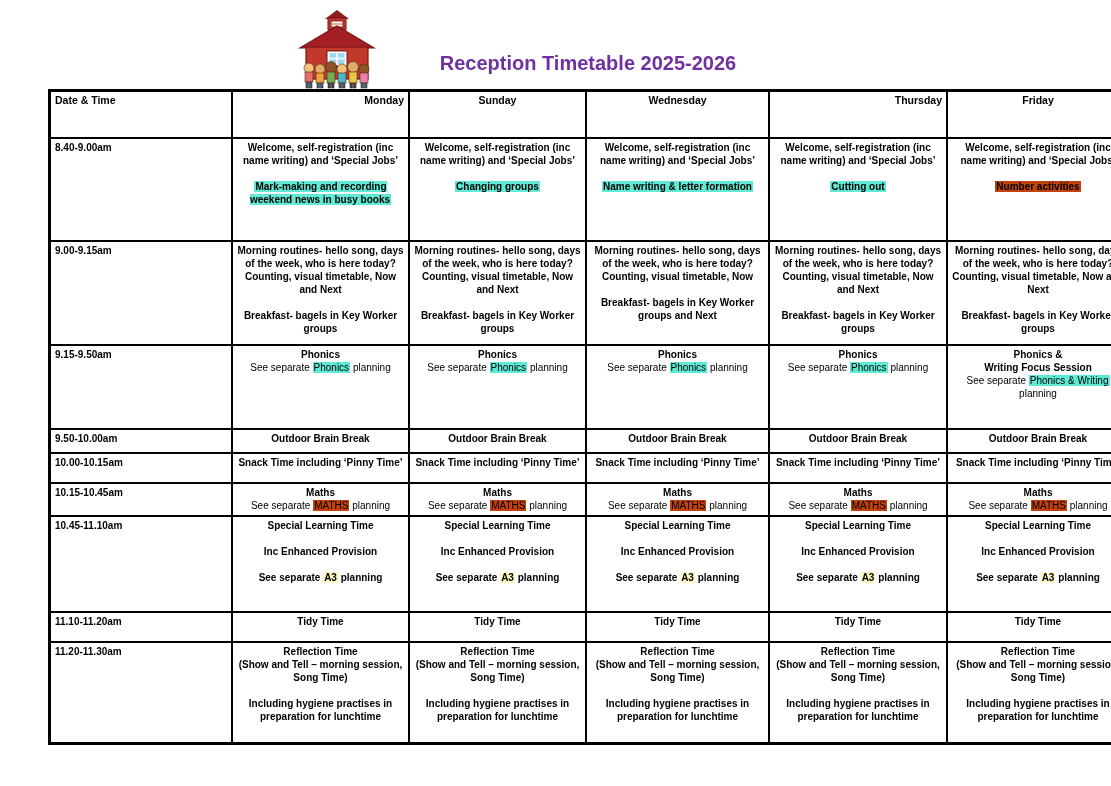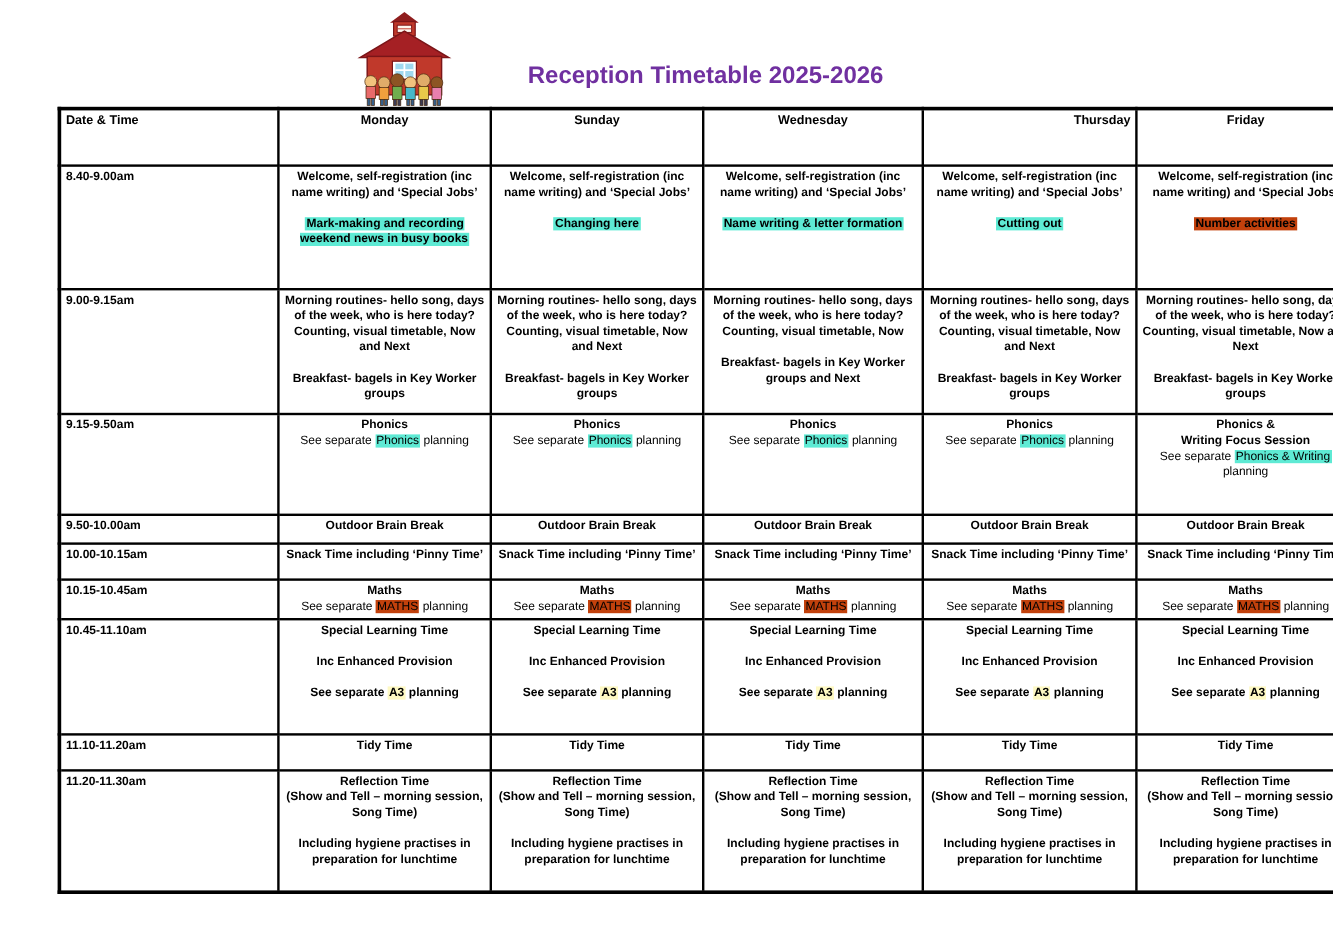--- a/index.html
+++ b/index.html
@@ -81,37 +81,37 @@
     </g>
   </svg>
 </div>
 
 <div class="page-title" style="color: rgb(112, 48, 160);">Reception Timetable 2025-2026</div>
 
 <table class="timetable">
   <thead>
     <tr id="thead-row">
         <th class="timecol" style="width: 172px;">Date &amp; Time</th>
-        <th style="width: 167px;">Monday</th>
+        <th style="width: 167px; text-align: right;">Monday</th>
         <th style="width: 167px;">Sunday</th>
         <th style="width: 173px;">Wednesday</th>
         <th style="width: 168px; text-align: right;">Thursday</th>
         <th style="width: 172px;">Friday</th>
       </tr>
   </thead>
   <tbody id="tbody">
       <tr style="height: 103px;">
         <th class="timecell">8.40-9.00am</th>
         <td>
           <div class="para"><span>Welcome, self-registration (inc name writing) and ‘Special Jobs’</span></div>
           <div class="para gap"><span class="hl-yellow">Mark-making and recording weekend news in busy books</span></div>
         </td>
         <td>
           <div class="para"><span>Welcome, self-registration (inc name writing) and ‘Special Jobs’</span></div>
-          <div class="para gap"><span class="hl-yellow">Changing here</span></div>
+          <div class="para gap"><span class="hl-yellow">Changing groups</span></div>
         </td>
         <td>
           <div class="para"><span>Welcome, self-registration (inc name writing) and ‘Special Jobs’</span></div>
           <div class="para gap"><span class="hl-yellow">Name writing &amp; letter formation</span></div>
         </td>
         <td>
           <div class="para"><span>Welcome, self-registration (inc name writing) and ‘Special Jobs’</span></div>
           <div class="para gap"><span class="hl-yellow">Cutting out</span></div>
         </td>
         <td>

